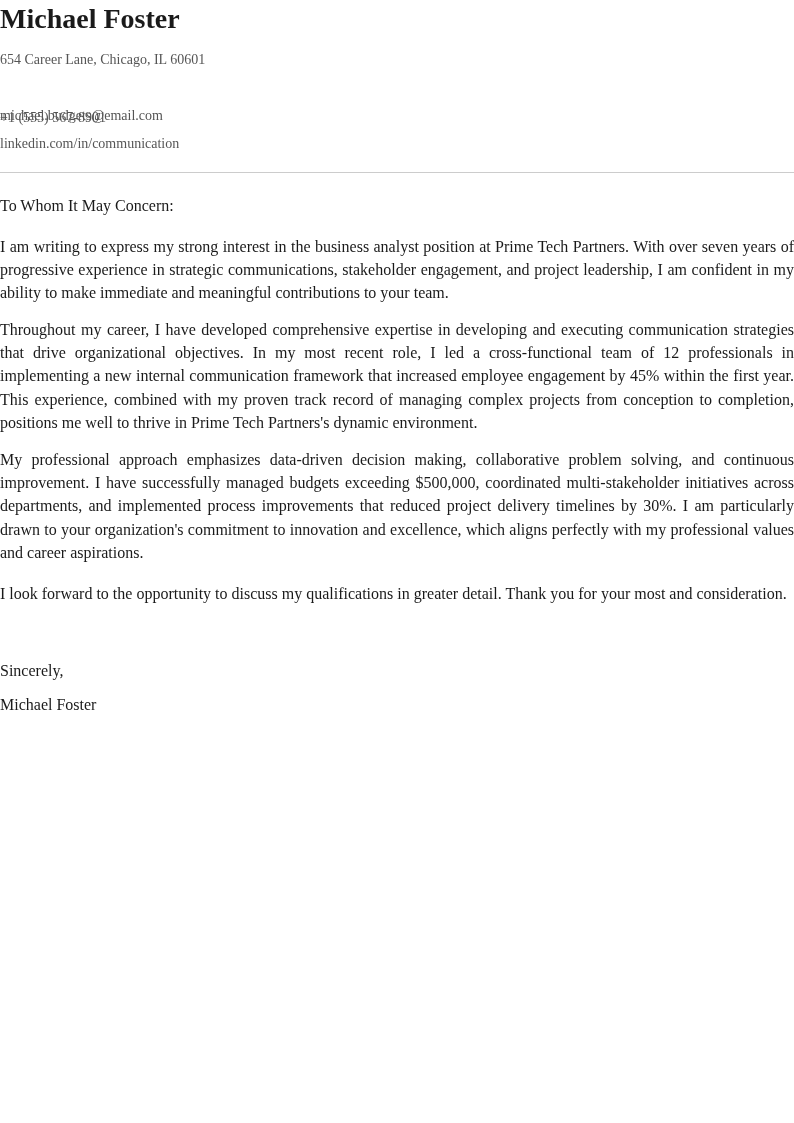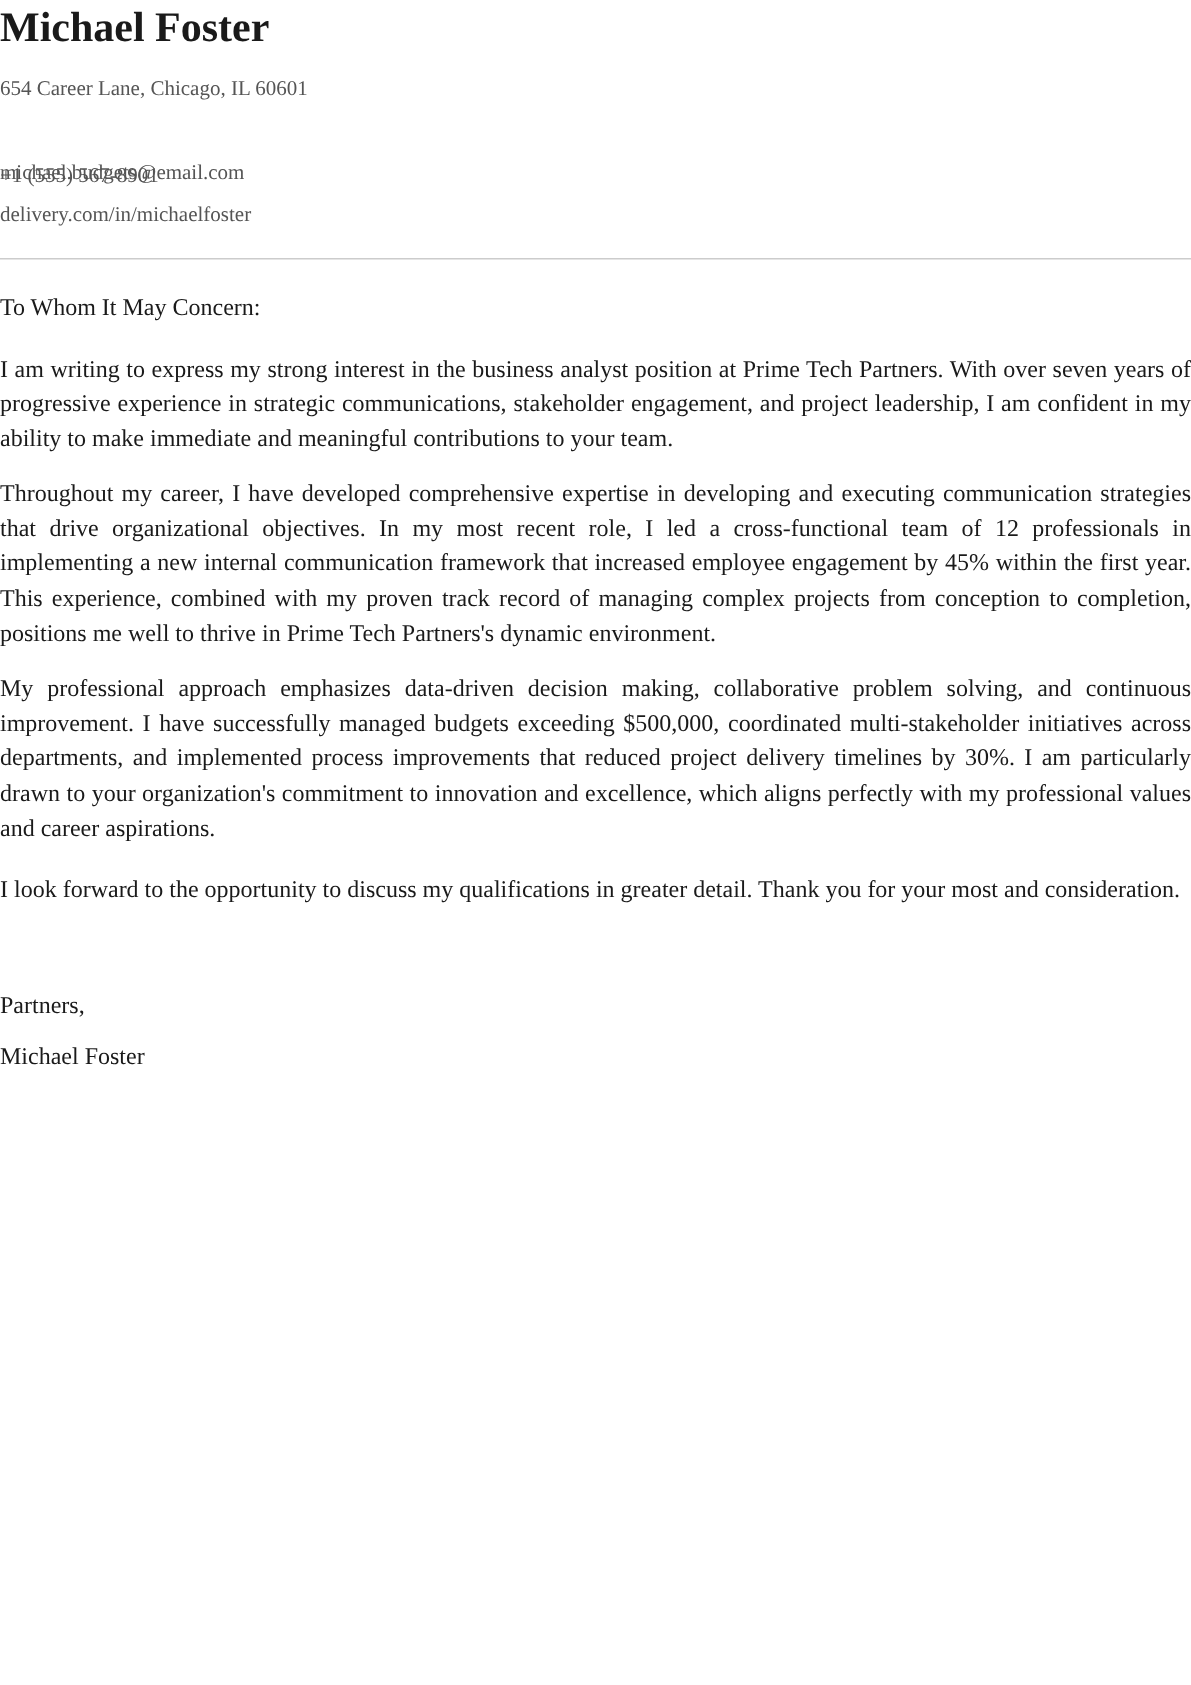--- a/index.html
+++ b/index.html
@@ -39,26 +39,26 @@
   </style>
 </head>
 <body>
 
 <div class="page">
   <h1 class="name">Michael Foster</h1>
 
   <div class="contact" style="top:51px;">654 Career Lane, Chicago, IL 60601</div>
   <div class="contact" style="top:79px;margin-top:30px;">+1 (555) 567-8901</div>
   <div class="contact" style="top:107px;">michael.budgets@email.com</div>
-  <div class="contact" style="top:135px;">delivery.com/in/michaelfoster</div>
+  <div class="contact" style="top:135px;">linkedin.com/in/communication</div>
 
   <div class="rule"></div>
 
   <p class="body-text single" style="top:194px;">To Whom It May Concern:</p>
 
   <p class="body-text" style="top:235px;">I am writing to express my strong interest in the business analyst position at Prime Tech Partners. With over seven years of progressive experience in strategic communications, stakeholder engagement, and project leadership, I am confident in my ability to make immediate and meaningful contributions to your team.</p>
   <p class="body-text" style="top:318px;">Throughout my career, I have developed comprehensive expertise in developing and executing communication strategies that drive organizational objectives. In my most recent role, I led a cross-functional team of 12 professionals in implementing a new internal communication framework that increased employee engagement by 45% within the first year. This experience, combined with my proven track record of managing complex projects from conception to completion, positions me well to thrive in Prime Tech Partners's dynamic environment.</p>
   <p class="body-text" style="top:448px;">My professional approach emphasizes data-driven decision making, collaborative problem solving, and continuous improvement. I have successfully managed budgets exceeding $500,000, coordinated multi-stakeholder initiatives across departments, and implemented process improvements that reduced project delivery timelines by 30%. I am particularly drawn to your organization's commitment to innovation and excellence, which aligns perfectly with my professional values and career aspirations.</p>
   <p class="body-text single" style="top:582px;">I look forward to the opportunity to discuss my qualifications in greater detail. Thank you for your most and consideration.</p>
 
-  <p class="body-text single" style="top:659px;">Partners,</p>
+  <p class="body-text single" style="top:659px;">Sincerely,</p>
   <p class="body-text single" style="top:693px;">Michael Foster</p>
 </div>
 
 </body></html>

